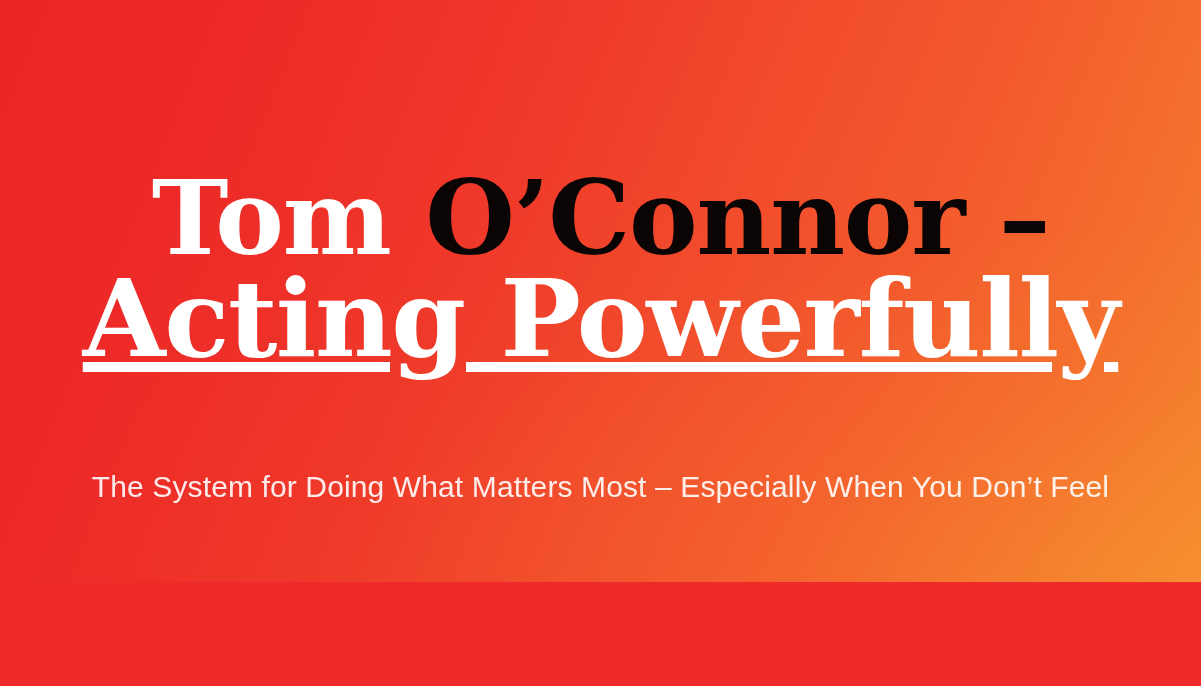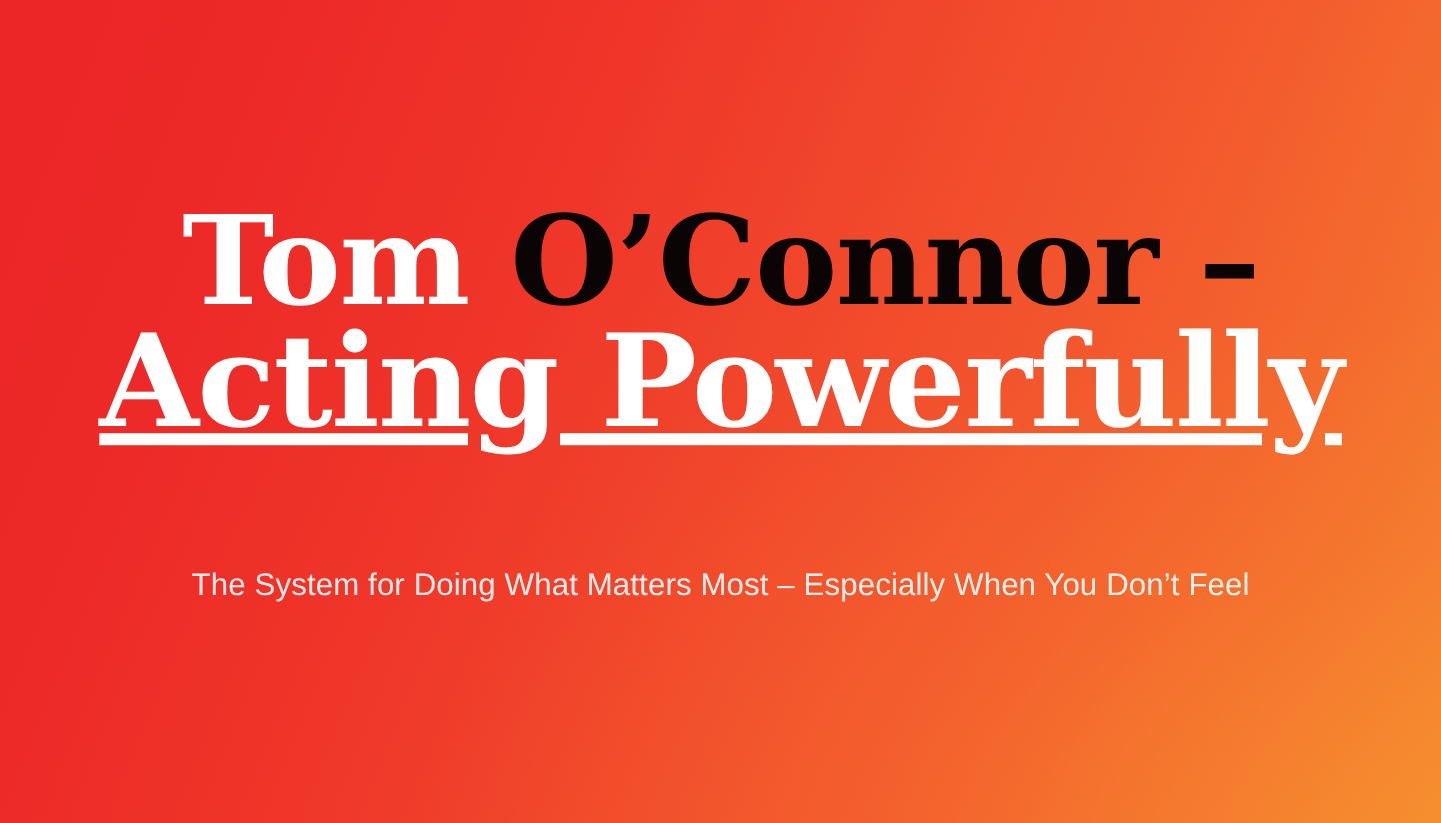--- a/index.html
+++ b/index.html
@@ -11,21 +11,21 @@
     width: 1201px;
     height: 686px;
     overflow: hidden;
     font-family: "Liberation Sans", sans-serif;
     background: #ee2a2a;
   }
 
   #slide {
     position: relative;
     width: 1201px;
-    height: 686px;
+    height: 582px;
     overflow: hidden;
     
     background:
       linear-gradient(112deg,
         #ec2526 0%,
         #ed2a28 18%,
         #ef3729 38%,
         #f14a2c 56%,
         #f35a2d 72%,
         #f4702e 87%,
@@ -84,21 +84,21 @@
   .t-black { color: #0a0405; }
 
   .subtitle {
     position: absolute;
     left: 0;
     top: 469px;
     width: 1201px;
     text-align: center;
     font-family: "Liberation Sans", sans-serif;
     font-weight: 400;
-    font-size: 26px;
+    font-size: 30px;
     line-height: 36px;
     letter-spacing: 0.004em;
     white-space: nowrap;
     color: rgba(255, 255, 255, 0.90);
   }
 </style>
 </head>
 <body>
 
 <div id="slide">

